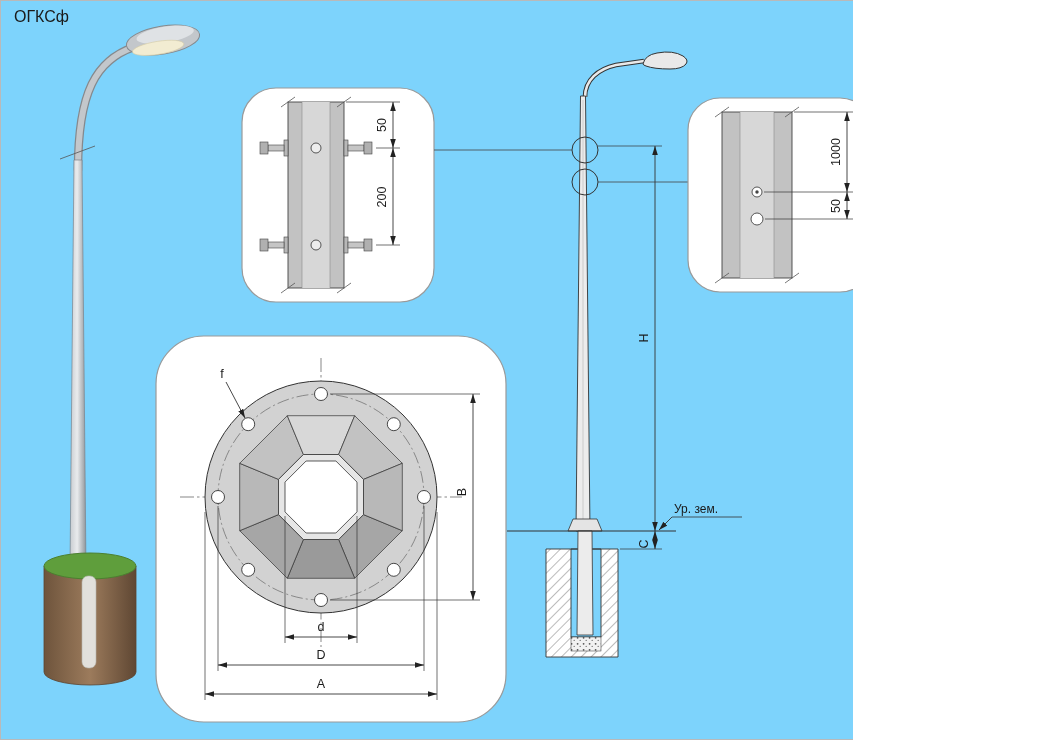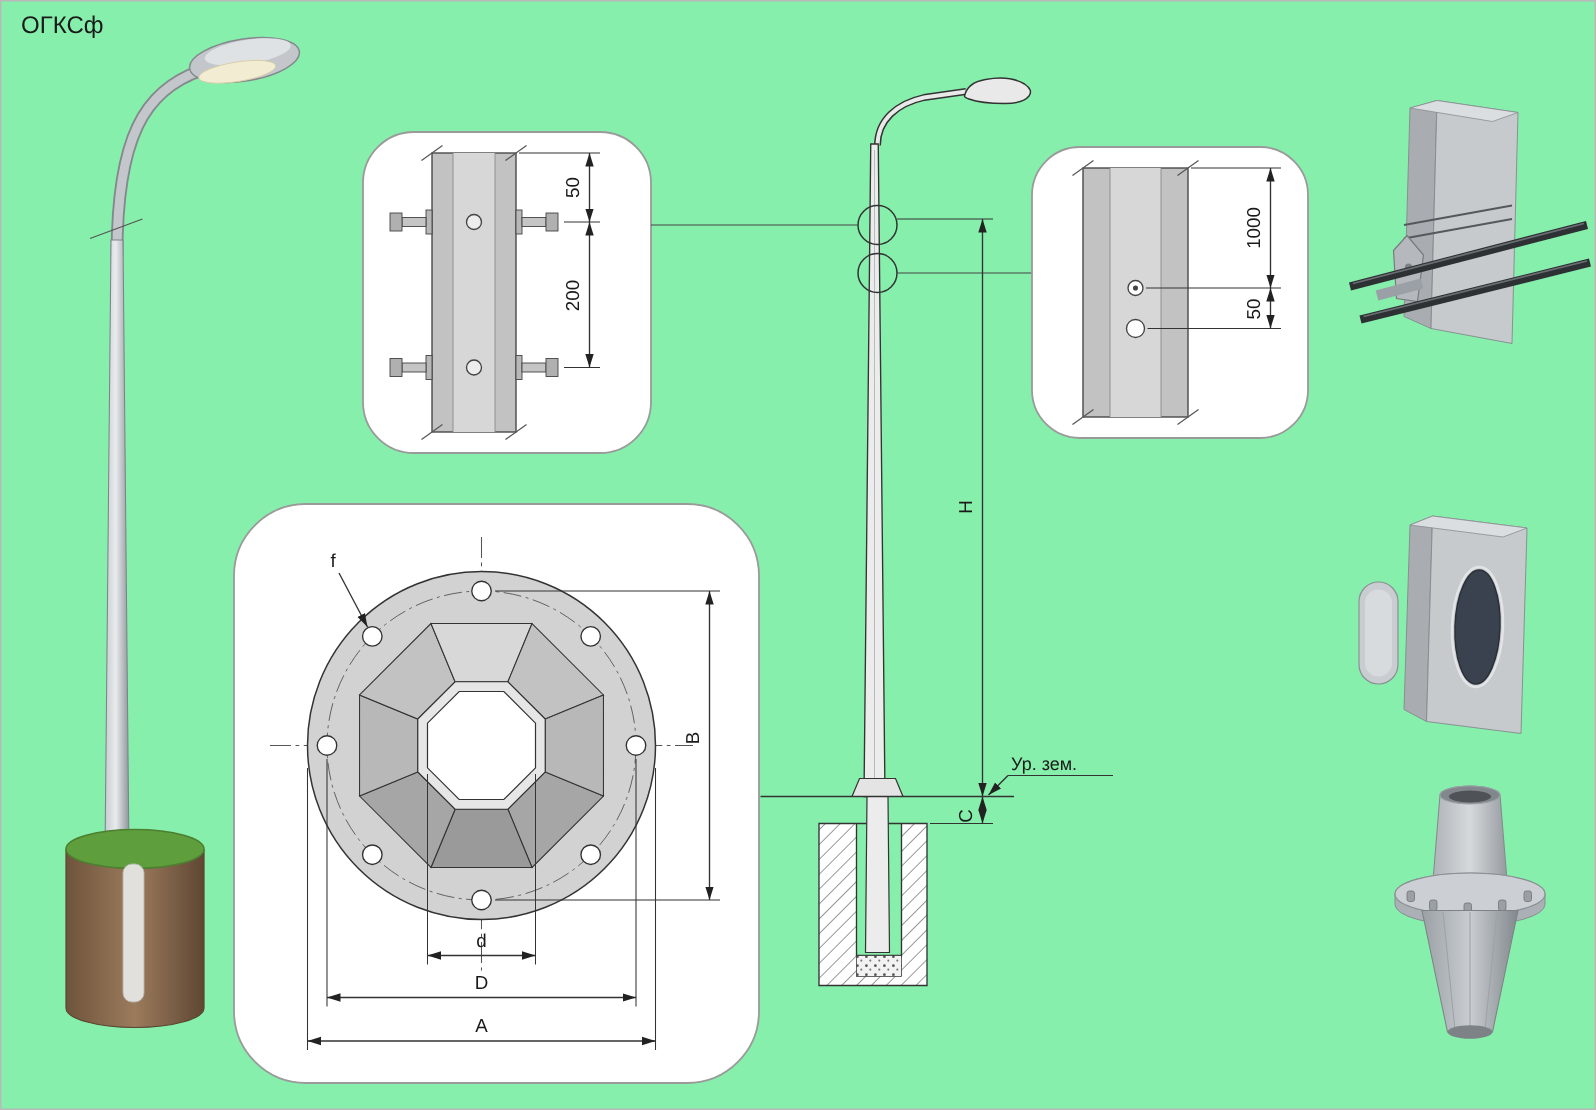--- a/index.html
+++ b/index.html
@@ -1,16 +1,16 @@
 <!DOCTYPE html>
 <html><head>
 <meta charset="utf-8">
 <style>
   html,body{margin:0;padding:0;background:#fff;}
-  .stage{position:relative;width:1064px;height:740px;background:#86efac;overflow:hidden;}
+  .stage{position:relative;width:853px;height:740px;background:#7dd3fc;overflow:hidden;}
   svg{position:absolute;left:0;top:0;}
   text{font-family:"Liberation Sans", sans-serif;fill:#1a1a1a;}
   .title-text{font-size:16px;font-weight:500;}
   .dim-text{font-size:12.5px;}
   .small-text{font-size:12px;}
   .ext{stroke:#333;stroke-width:0.7;fill:none;}
   .dim{stroke:#333;stroke-width:0.9;fill:none;}
   .cl{stroke:#555;stroke-width:0.7;fill:none;stroke-dasharray:14 3 2.5 3;}
   .callout{fill:#fff;stroke:#9a9a9a;stroke-width:1.2;}
   .leader{stroke:#444;stroke-width:0.8;fill:none;}

